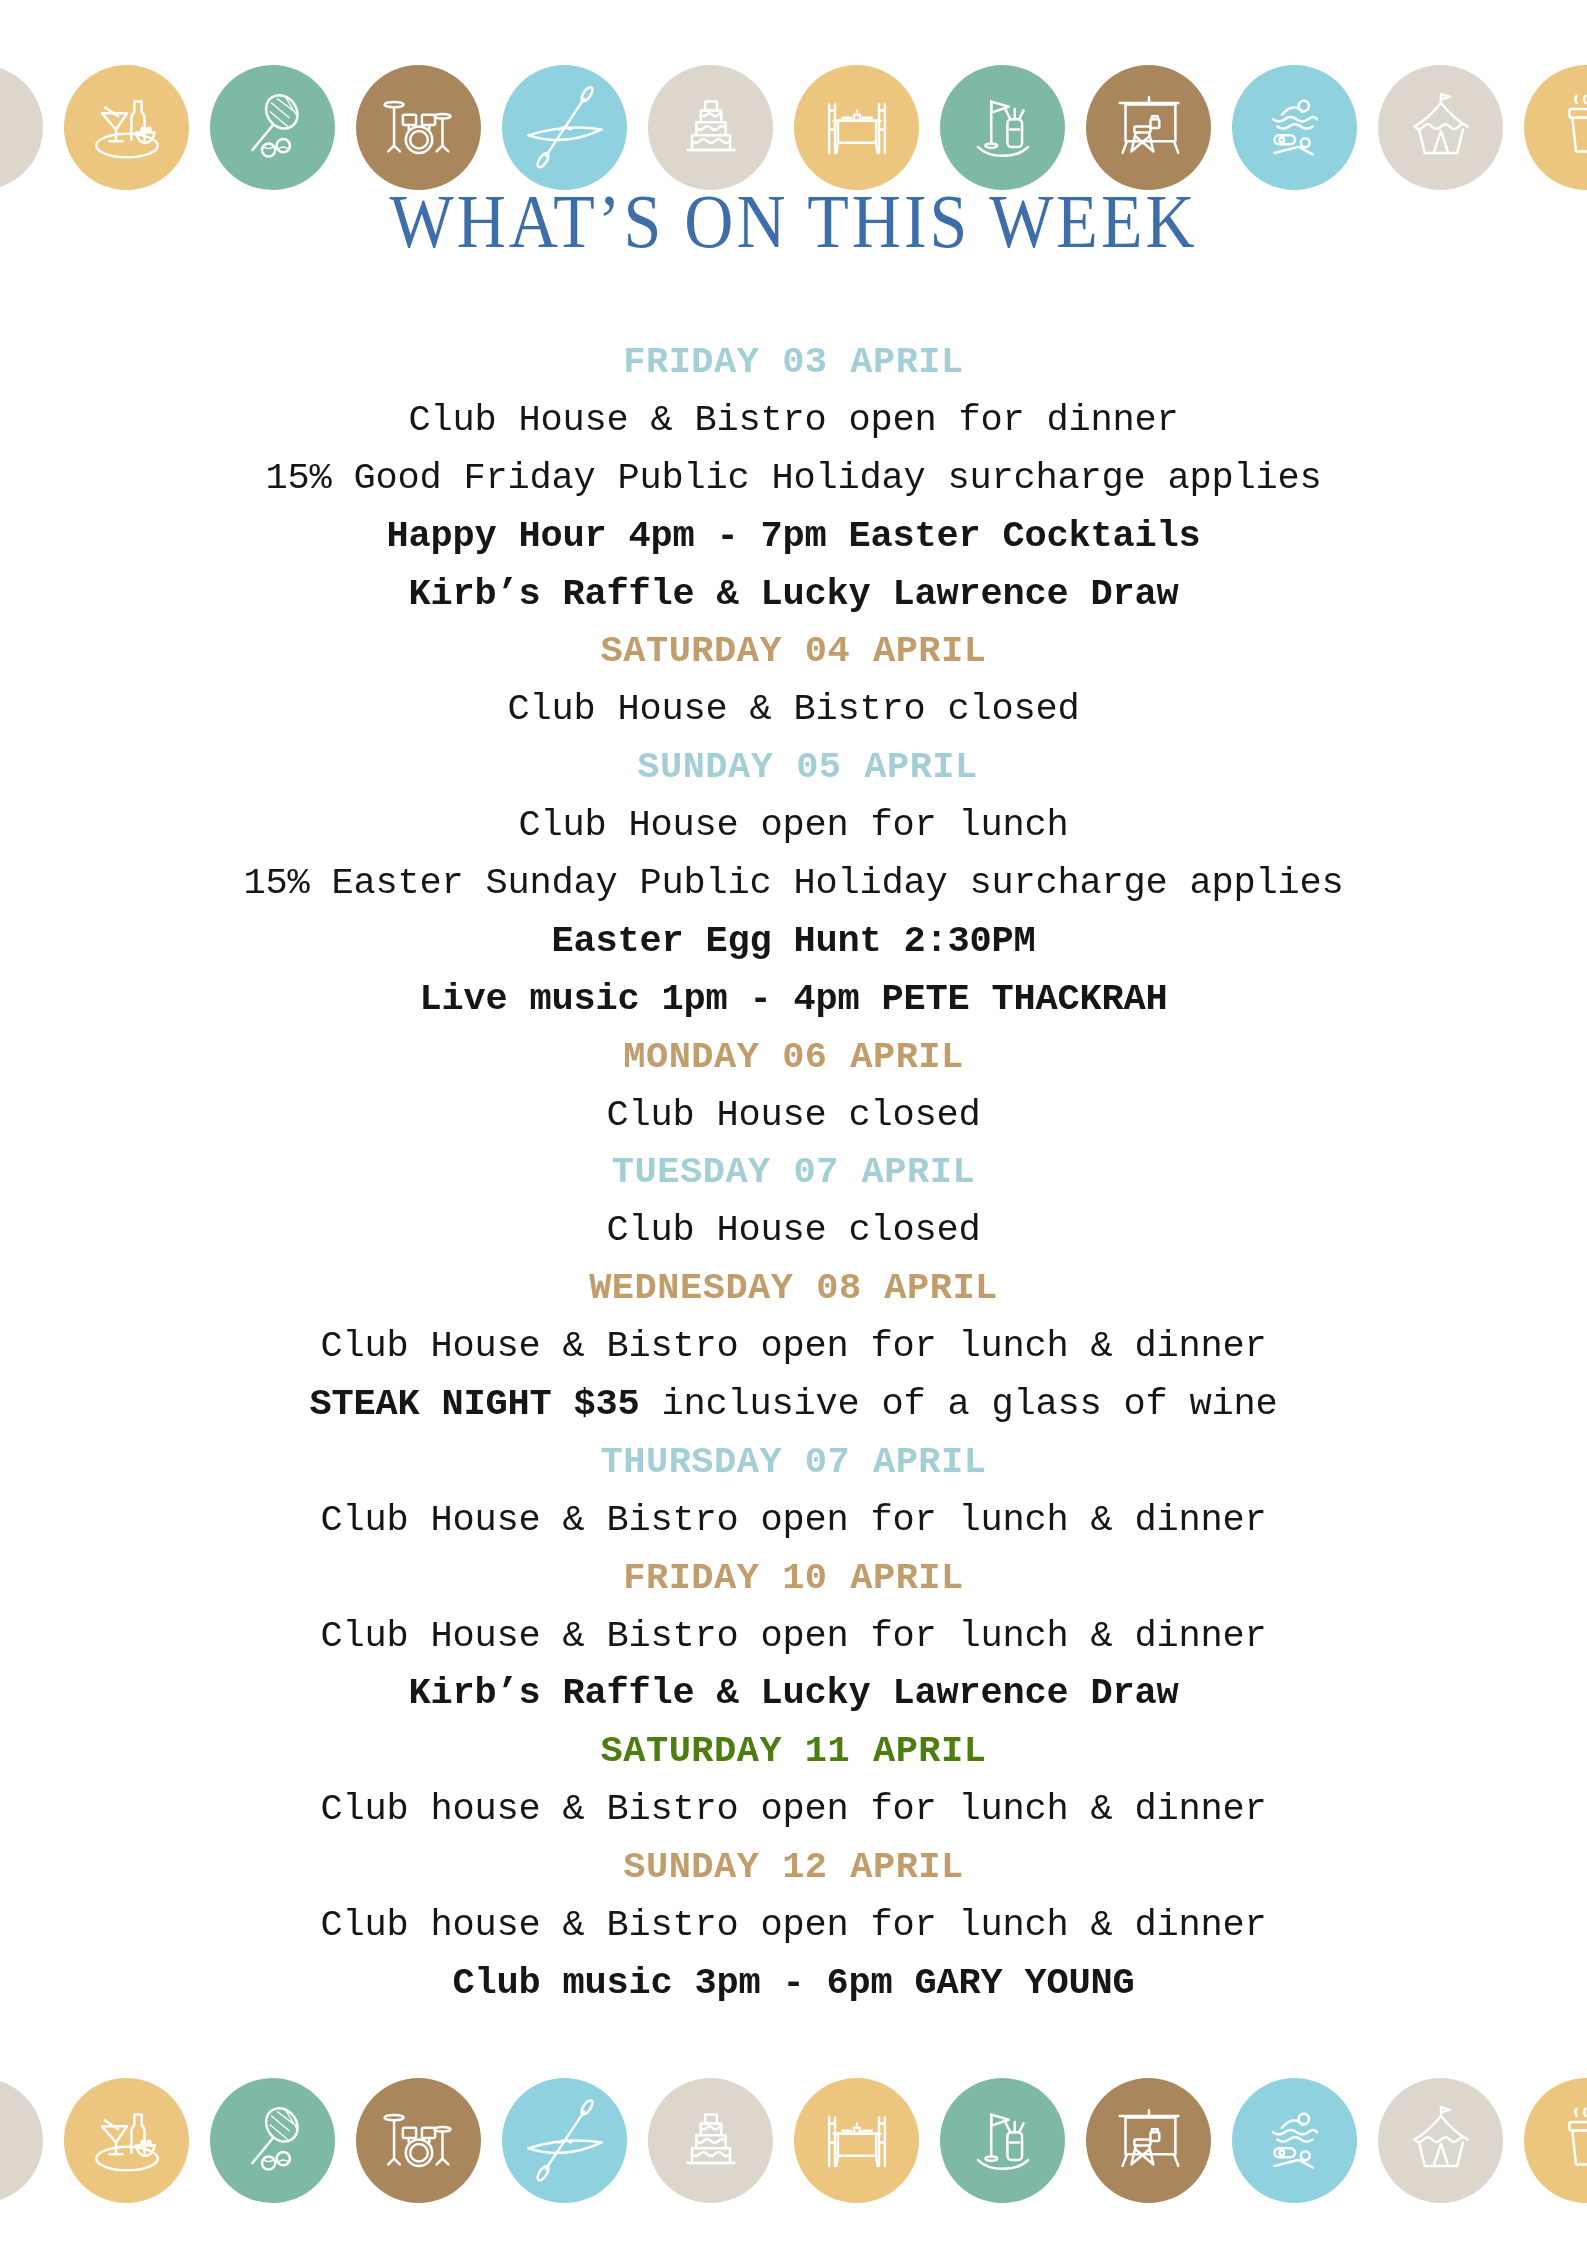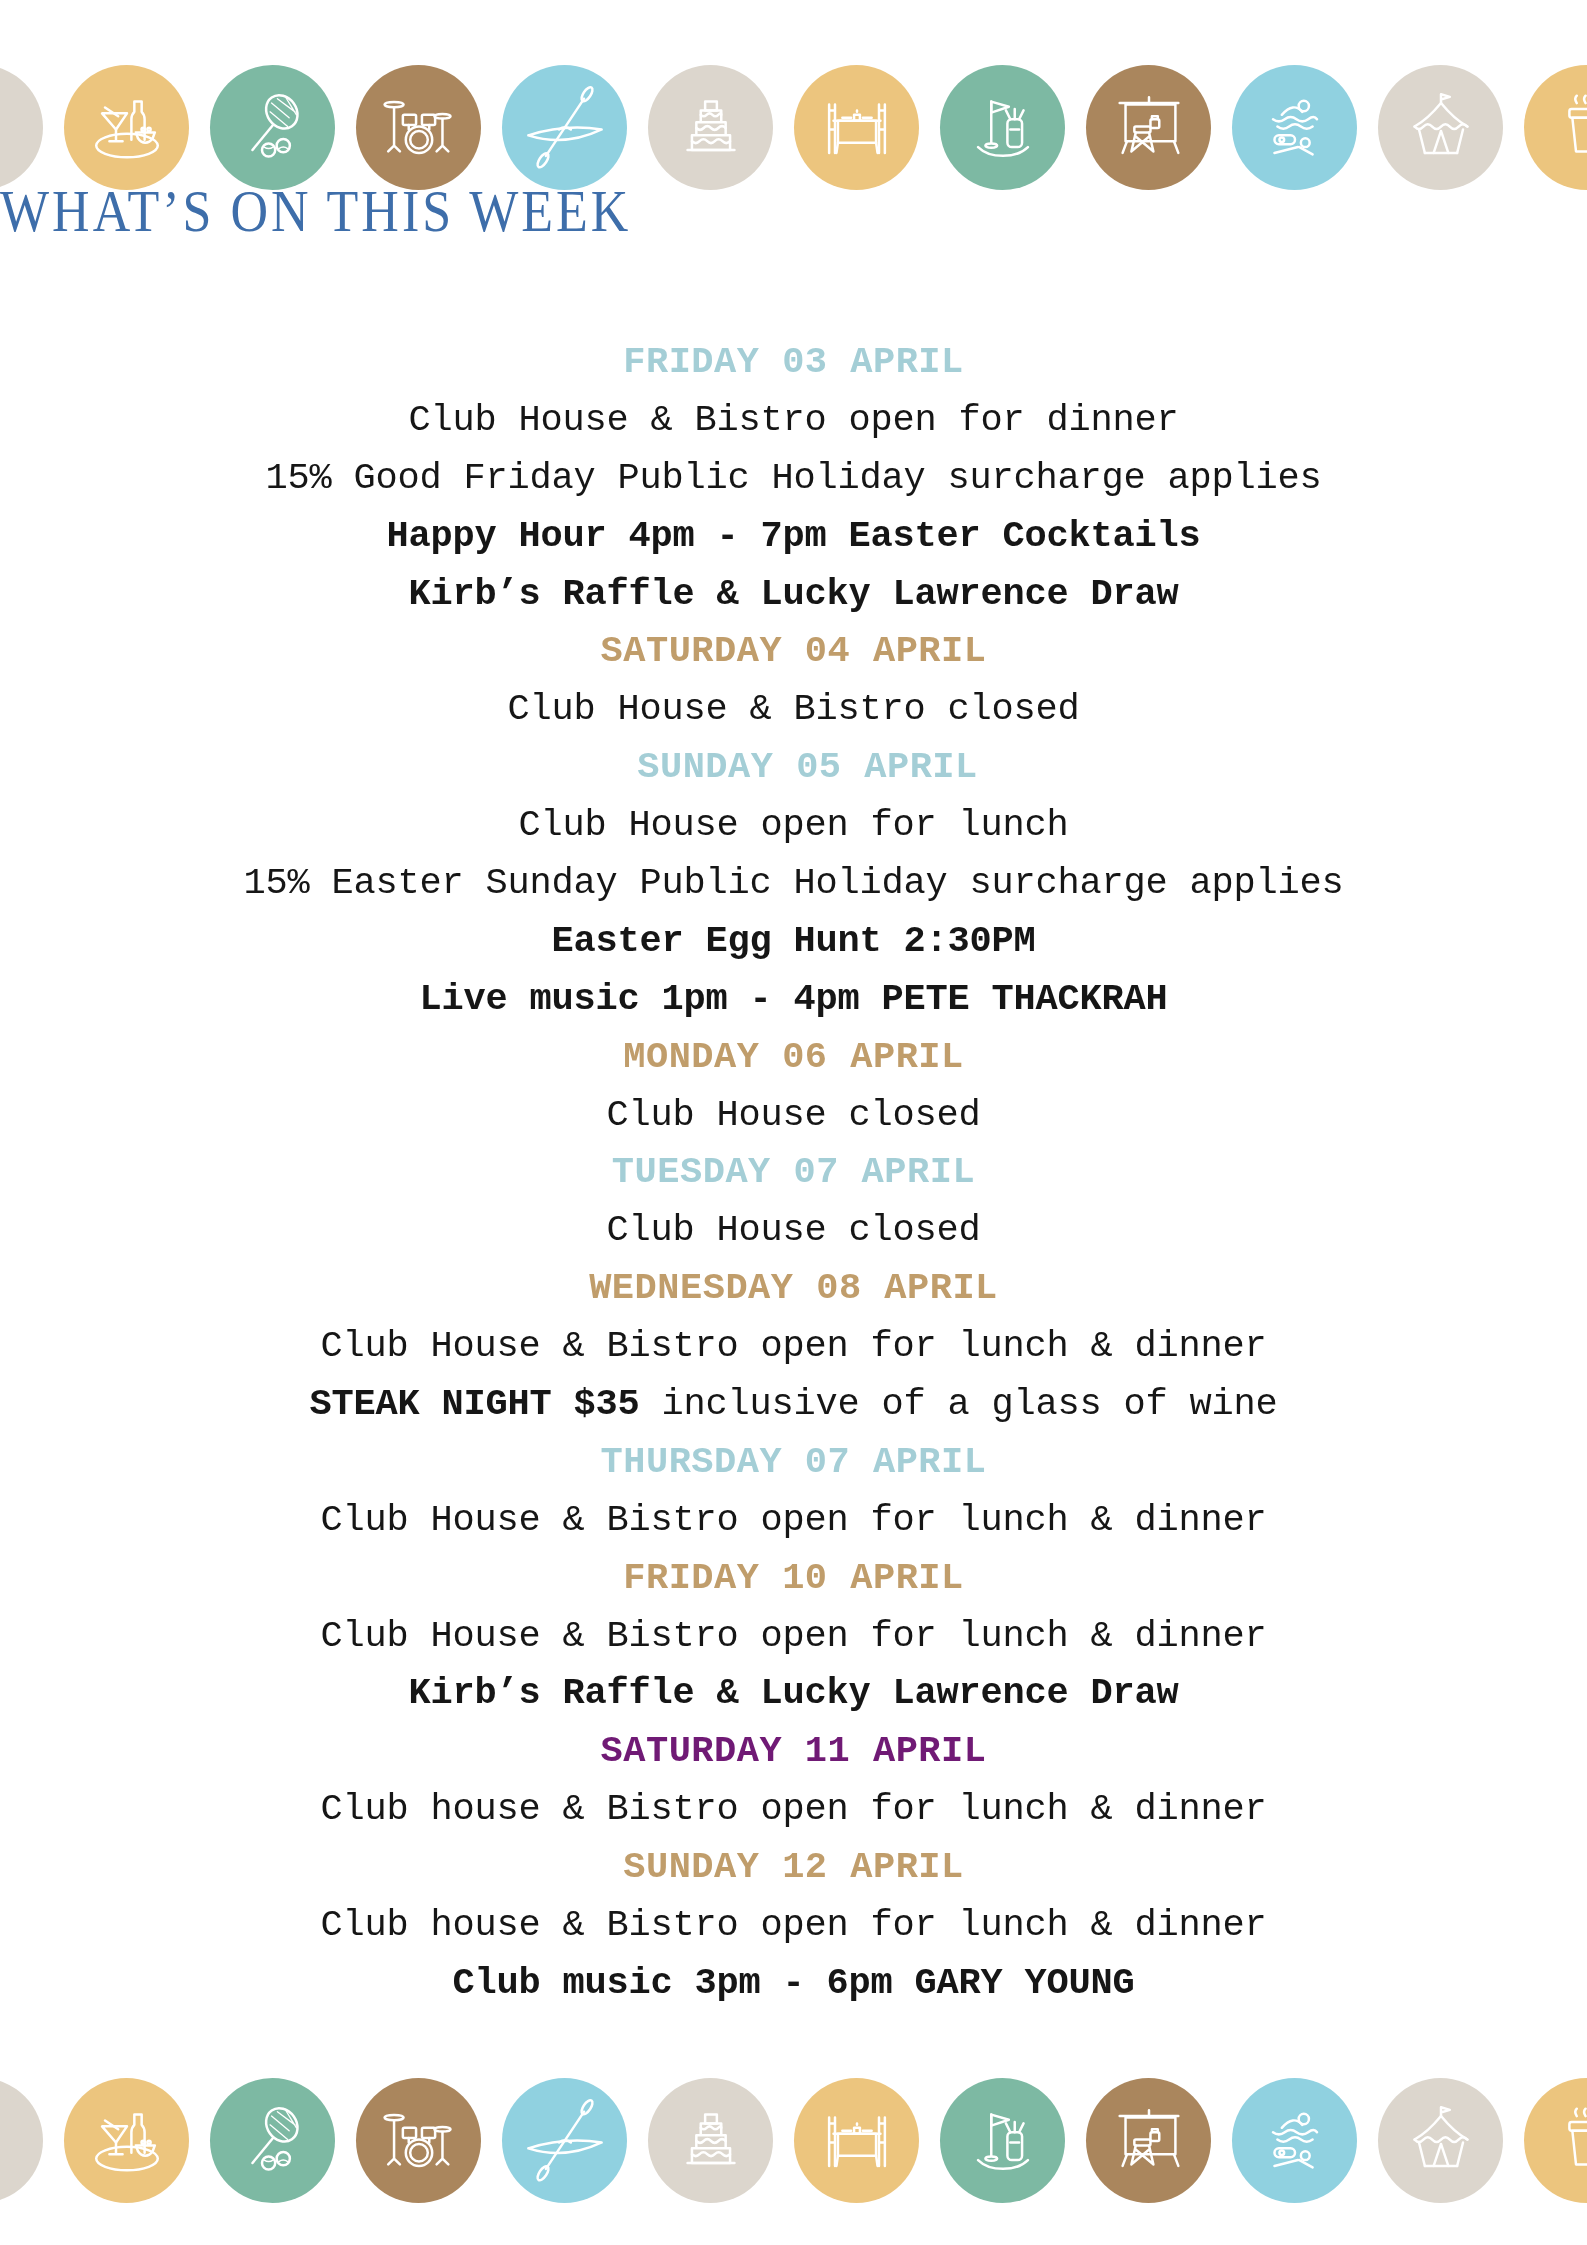--- a/index.html
+++ b/index.html
@@ -14,22 +14,22 @@
   .icon-row.bottom{top:2078px;}
   .circle{
     width:125px;height:125px;border-radius:50%;flex:0 0 auto;
     display:flex;align-items:center;justify-content:center;
   }
   .ic{
     width:88px;height:88px;stroke:#ffffff;fill:none;
     stroke-width:1.7;stroke-linecap:round;stroke-linejoin:round;
   }
   .title{
-    position:absolute;top:182px;left:0;width:100%;text-align:left;
-    font-family:"Liberation Serif", serif;font-size:52px;letter-spacing:3px;
+    position:absolute;top:182px;left:0;width:100%;text-align:center;
+    font-family:"Liberation Serif", serif;font-size:68px;letter-spacing:3px;
     font-weight:400;
   }
   .title .stretch{display:inline-block;transform:scaleY(1.12);transform-origin:center;}
   .schedule{
     position:absolute;top:333px;left:0;width:100%;
   }
   .line{
     height:57.9px;display:flex;align-items:center;justify-content:center;
     font-size:37px;color:#161616;letter-spacing:-0.2px;white-space:pre;font-family:Liberation Mono, monospace;
   }
@@ -187,21 +187,21 @@
     <div class="line day" style="color: rgb(164, 206, 214);"><span>TUESDAY 07 APRIL</span></div>
     <div class="line info"><span>Club House closed</span></div>
     <div class="line day" style="color: rgb(192, 157, 107);"><span>WEDNESDAY 08 APRIL</span></div>
     <div class="line info"><span>Club House &amp; Bistro open for lunch &amp; dinner</span></div>
     <div class="line mixed"><span><span class="bold">STEAK NIGHT $35</span><span> inclusive of a glass of wine</span></span></div>
     <div class="line day" style="color: rgb(164, 206, 214);"><span>THURSDAY 07 APRIL</span></div>
     <div class="line info"><span>Club House &amp; Bistro open for lunch &amp; dinner</span></div>
     <div class="line day" style="color: rgb(192, 157, 107); justify-content: center;"><span>FRIDAY 10 APRIL</span></div>
     <div class="line info"><span>Club House &amp; Bistro open for lunch &amp; dinner</span></div>
     <div class="line highlight"><span>Kirb’s Raffle &amp; Lucky Lawrence Draw</span></div>
-    <div class="line day" style="color: #701a75;"><span>SATURDAY 11 APRIL</span></div>
+    <div class="line day" style="color: #4d7c0f;"><span>SATURDAY 11 APRIL</span></div>
     <div class="line info"><span>Club house &amp; Bistro open for lunch &amp; dinner</span></div>
     <div class="line day" style="color: rgb(192, 157, 107);"><span>SUNDAY 12 APRIL</span></div>
     <div class="line info"><span>Club house &amp; Bistro open for lunch &amp; dinner</span></div>
     <div class="line highlight"><span>Club music 3pm - 6pm GARY YOUNG</span></div>
   </div>
 
 <div class="icon-row bottom">
     <div class="circle" style="background: rgb(220, 214, 205);">
       <svg class="ic" viewBox="0 0 60 60">
         <path d="M24 12h12c0 9-3 15-6 15s-6-6-6-15z"></path>

